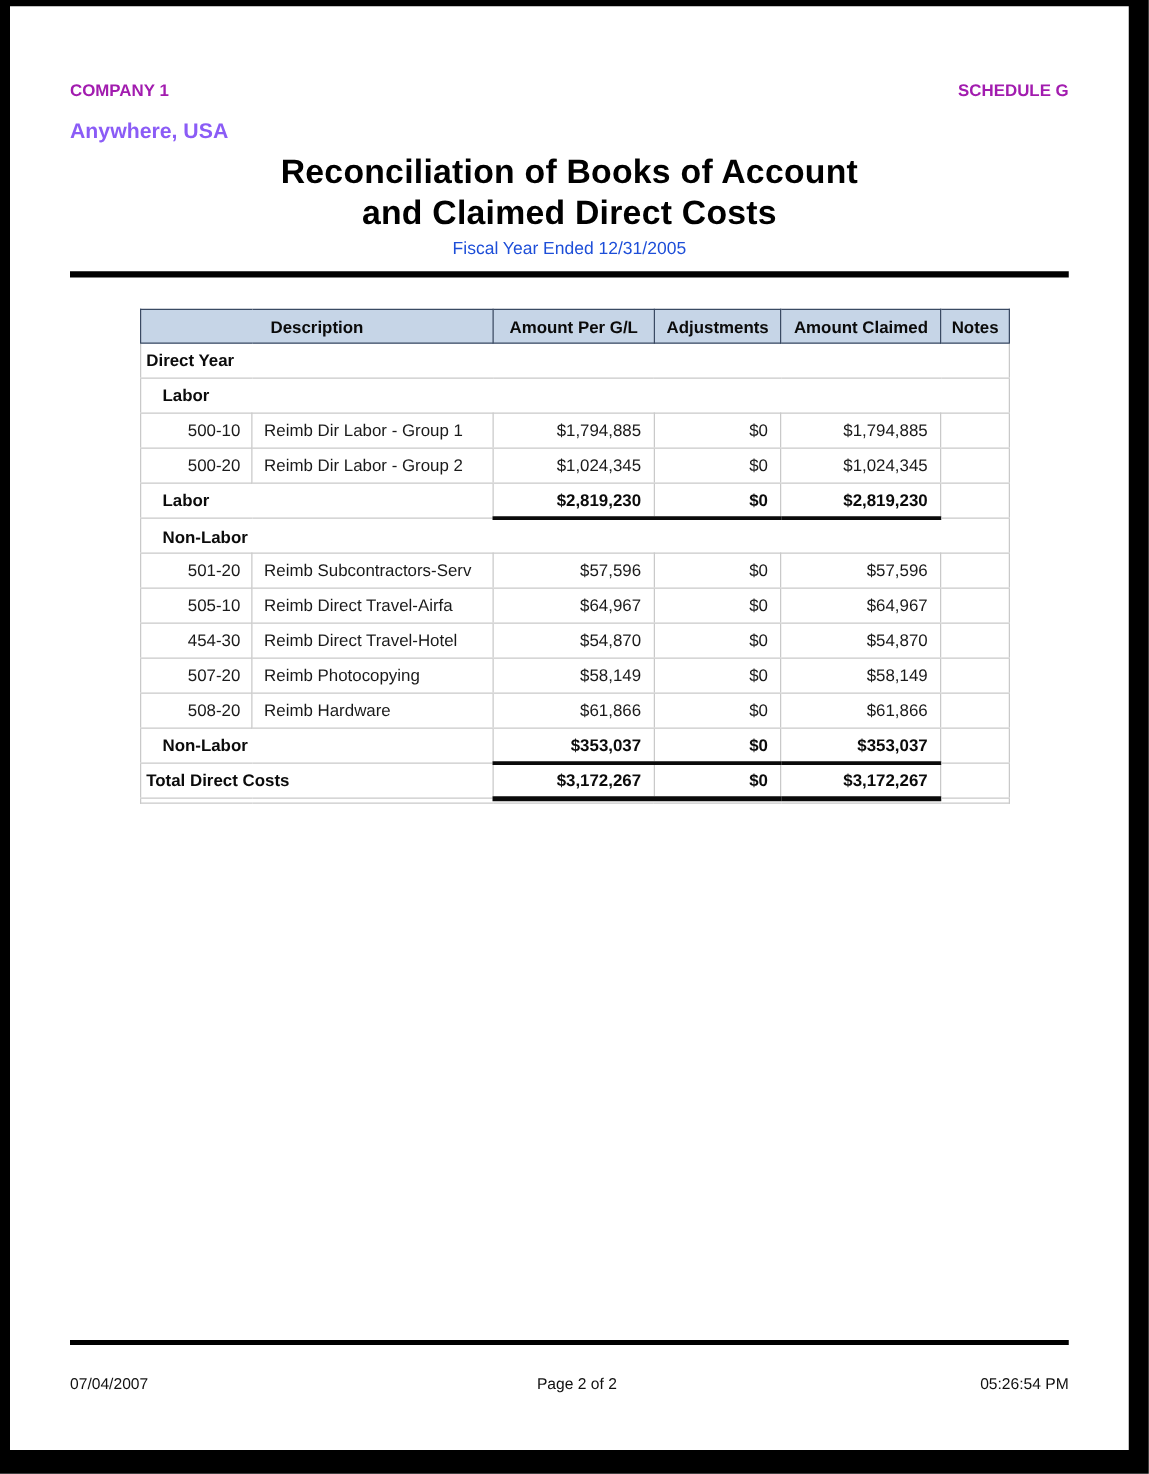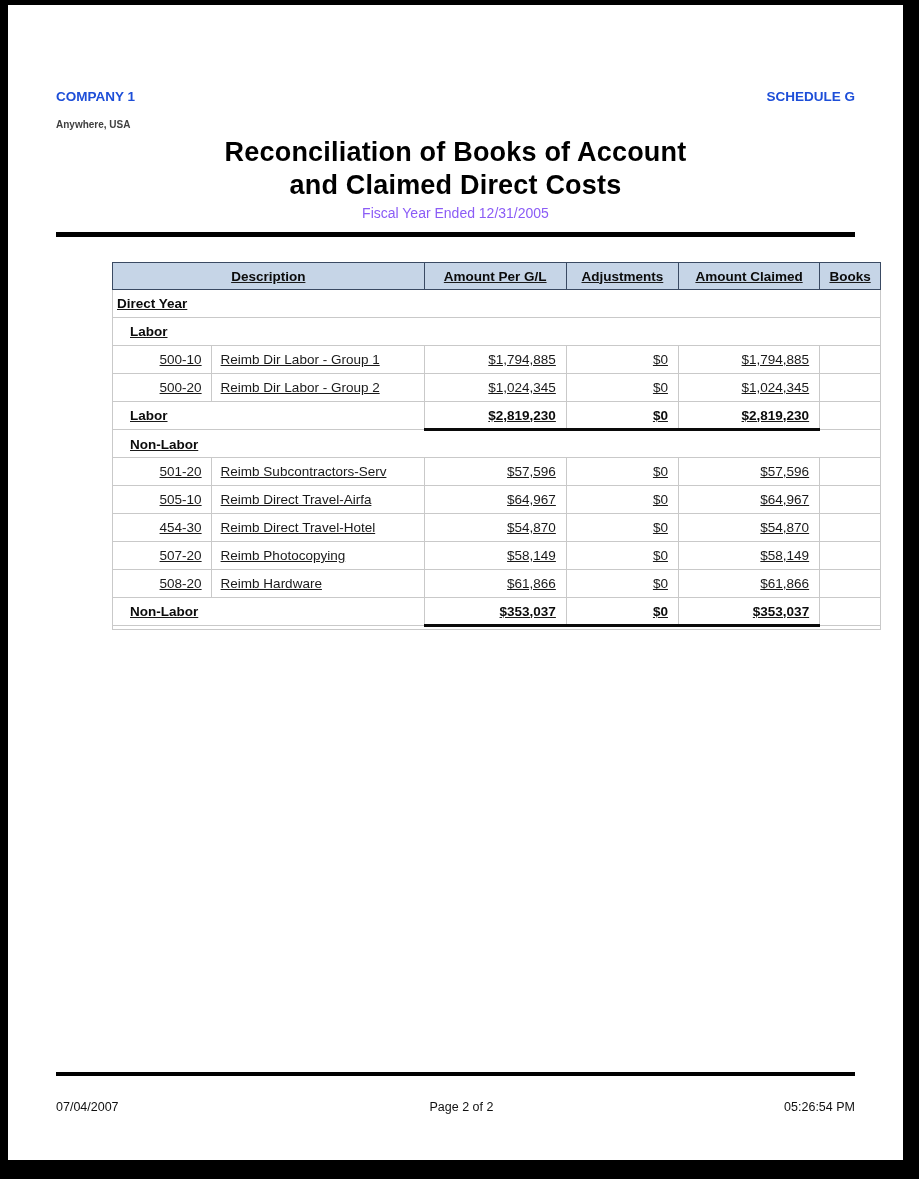--- a/index.html
+++ b/index.html
@@ -19,39 +19,38 @@
   .page {
     position: absolute;
     top: 5px; left: 8px; right: 16px; bottom: 19px;
     background: #fff;
     overflow: hidden;
   }
   .page-inner { padding: 60px 48px 0 48px; }
 
   .letterhead {
     display: flex; justify-content: space-between; align-items: baseline;
-    font-weight: bold; font-size: 13.5px; color: #1d4ed8; margin-top: 24px;
-  }
-  .location { font-weight: bold; font-size: 10px; margin-top: 15px; color: #404040; }
+    font-weight: bold; font-size: 13.5px; color: #a21caf;
+  }
+  .location { font-weight: bold; font-size: 17px; margin-top: 15px; color: #8b5cf6; }
   .title {
     text-align: center; font-size: 27px; font-weight: bold;
     line-height: 33px; margin-top: 6px; color: #000;
     letter-spacing: 0.2px;
   }
-  .subtitle { text-align: center; font-size: 14px; margin-top: 3px; color: #8b5cf6; }
+  .subtitle { text-align: center; font-size: 14px; margin-top: 3px; color: #1d4ed8; }
   .rule-top { border: none; border-top: 5px solid var(--rule); margin: 11px 0 0 0; }
 
   .table-wrap { margin: 25px 0 0 56px; }
   table {
     border-collapse: collapse;
-    width: 769px;
+    width: 696px;
     font-size: 13.5px;
     color: #1a1a1a;
     border: 1px solid var(--grid);
-    text-decoration: underline;
   }
   th {
     background: var(--header-bg);
     border: 1px solid var(--header-border);
     font-size: 13.5px; font-weight: bold;
     height: 27px; padding: 0 6px;
     color: #0b0b0b;
   }
   td { height: 28px; padding: 0; border-bottom: 1px solid var(--grid); background: #fff; }
 
@@ -109,21 +108,21 @@
           <col style="width:100px">
             <col style="width:126px">
             <col style="width:54px">
         </colgroup>
         <thead>
           <tr>
             <th colspan="2">Description</th>
             <th>Amount Per G/L</th>
             <th>Adjustments</th>
             <th>Amount Claimed</th>
-            <th>Books</th>
+            <th>Notes</th>
           </tr>
         </thead>
         <tbody>
             <tr class="section0">
               <td class="label" colspan="6">Direct Year</td>
             </tr>
             <tr class="section1">
               <td class="label" colspan="6">Labor</td>
             </tr>
             <tr class="data">
@@ -190,20 +189,27 @@
               <td class="amt">$61,866</td>
               <td class="adj">$0</td>
               <td class="clm">$61,866</td>
               <td class="notes"></td>
             </tr>
             <tr class="subtotal">
               <td class="label" colspan="2">Non-Labor</td>
               <td class="amt num">$353,037</td>
               <td class="adj num">$0</td>
               <td class="clm num">$353,037</td>
+              <td class="notes"></td>
+            </tr>
+            <tr class="total">
+              <td class="label" colspan="2">Total Direct Costs</td>
+              <td class="amt num">$3,172,267</td>
+              <td class="adj num">$0</td>
+              <td class="clm num">$3,172,267</td>
               <td class="notes"></td>
             </tr>
             <tr class="spacer">
               <td class="" colspan="6"></td>
             </tr>
           </tbody>
       </table>
     </div>
   </div>
 

